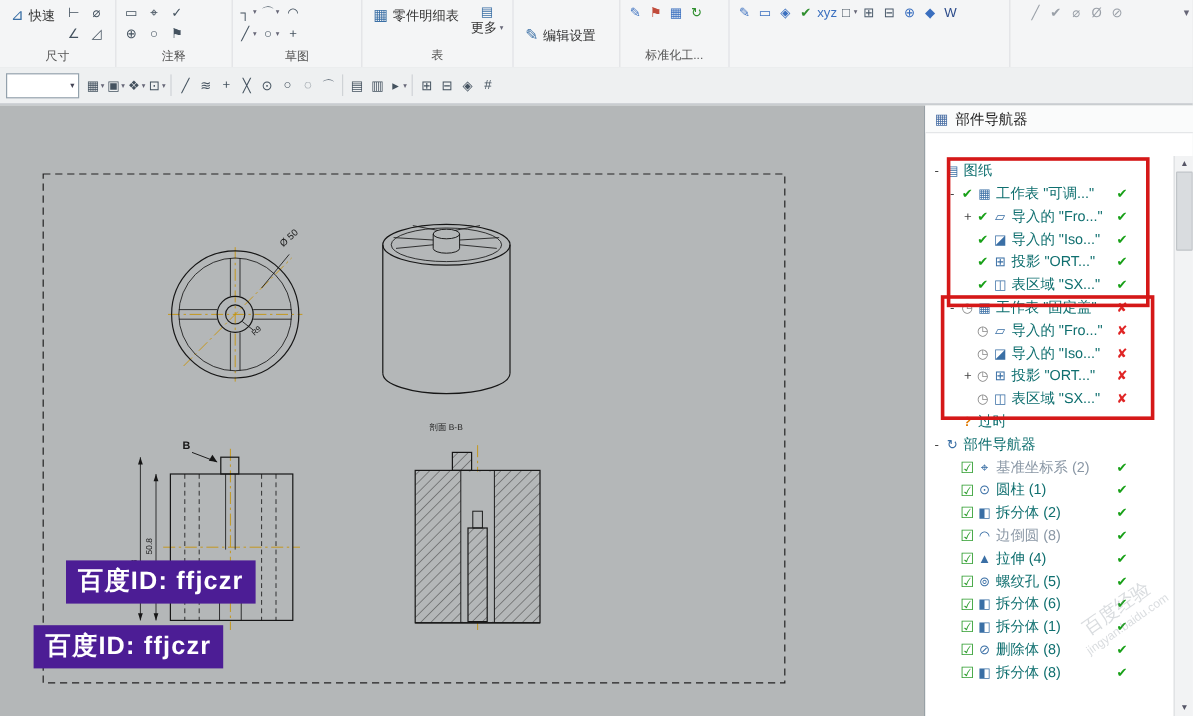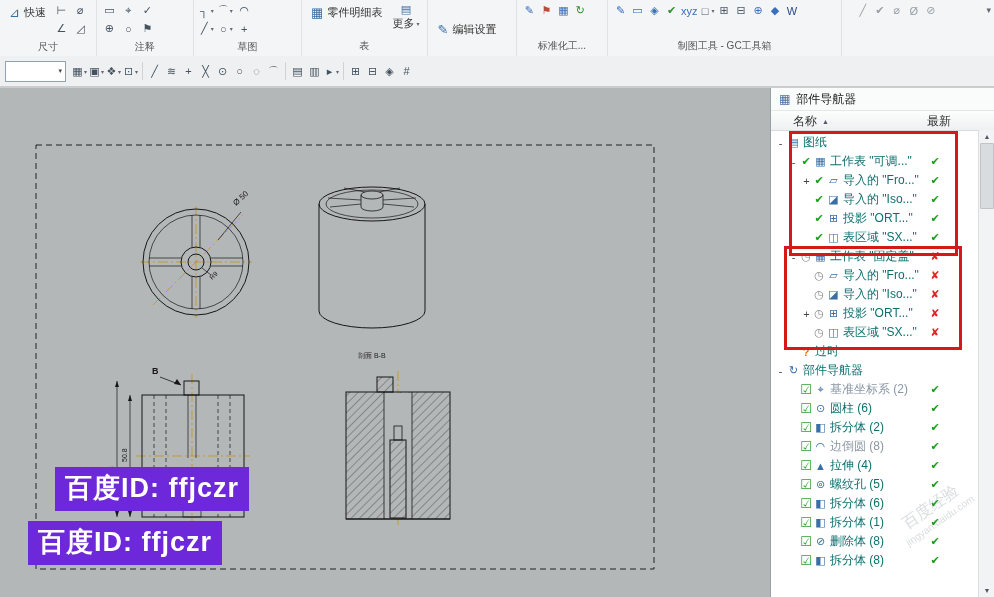--- a/index.html
+++ b/index.html
@@ -31,21 +31,21 @@
   .toolbar2{position:absolute;top:56px;left:0;right:0;height:30px;background:#eef0f1;border-bottom:2px solid #c9cdd0;display:flex;align-items:center;padding:0 5px;}
   .combo{width:56px;height:19px;background:#fff;border:1px solid #93a1ac;display:inline-flex;align-items:center;justify-content:flex-end;padding-right:3px;margin-right:5px;}
   .combo .dd{font-size:7px;color:#445;}
   .t2icons{display:flex;align-items:center;}
   .vsep{width:1px;height:18px;background:#cfd3d6;margin:0 3px;}
 
   
   .main{position:absolute;top:88px;left:0;width:994px;height:509px;}
   .canvas{position:absolute;left:0;top:0;width:770px;height:509px;background:#b4b7b8;overflow:hidden;}
   .canvas svg{display:block;}
-  .wm{position:absolute;background:#6d28d9;color:#fff;font-weight:bold;font-size:27px;padding:3px 10px 5px;letter-spacing:1px;white-space:nowrap;}
+  .wm{position:absolute;background:#4c1d95;color:#fff;font-weight:bold;font-size:21px;padding:3px 10px 5px;letter-spacing:1px;white-space:nowrap;}
   .wm1{left:55px;top:379px;}
   .wm2{left:28px;top:433px;}
 
   
   .panel{position:absolute;left:770px;top:0;width:224px;height:509px;background:#fff;border-left:1px solid #98a0a5;overflow:hidden;}
   .ptitle{height:22px;display:flex;align-items:center;gap:6px;padding:0 8px;font-size:12px;color:#222;border-bottom:1px solid #e4e6e8;background:#fafbfb;}
   .picon{color:#4a6fa5;font-size:12px;}
   .phead{position:relative;height:19px;background:linear-gradient(#fdfdfd,#eef0f1);border-bottom:1px solid #d9dcde;font-size:12px;color:#333;}
   .colname{position:absolute;left:22px;top:2px;display:flex;gap:5px;align-items:center;}
   .sort{font-size:7px;color:#557;}
@@ -237,21 +237,20 @@
               <span class="gl" style="color: rgb(58, 111, 191);">⊕</span>
             </span>
             <span class="tbi">
               <span class="gl" style="color: rgb(58, 111, 191);">◆</span>
             </span>
             <span class="tbi">
               <span class="gl" style="color: rgb(42, 74, 138);">W</span>
             </span>
           </span>
         </div>
-      <div class="glabel">制图工具 - GC工具箱</div>
     </div>
 
     <div class="rgroup rspacer"></div>
 
     <div class="rgroup" style="width:142px;border-right:none">
       <div class="gicons">
           <span class="irow">
             <span class="tbi">
               <span class="gl" style="color: rgb(154, 160, 168);">╱</span>
             </span>
@@ -442,27 +441,20 @@
 
       <div class="wm wm1">百度ID: ffjczr</div>
       <div class="wm wm2">百度ID: ffjczr</div>
     </div>
 
     <div class="panel">
       <div class="ptitle">
         <span class="picon">▦</span>
         <span>部件导航器</span>
       </div>
-      <div class="phead">
-        <span class="colname">
-          <span>名称</span>
-          <span class="sort">▲</span>
-        </span>
-        <span class="colstat">最新</span>
-      </div>
 
       <div class="ptree">
           <div class="trow" style="padding-left: 4px;">
             <span class="exp">-</span>
             <span class="ticon">▤</span>
             <span class="tlabel">图纸</span>
           </div>
           <div class="trow" style="padding-left: 17px;">
             <span class="exp">-</span>
             <span class="st st-check">✔</span>
@@ -547,21 +539,21 @@
             <span class="exp"></span>
             <span class="st st-checkbox">☑</span>
             <span class="ticon">⌖</span>
             <span class="tlabel dim">基准坐标系 (2)</span>
             <span class="stat check">✔</span>
           </div>
           <div class="trow" style="padding-left: 17px;">
             <span class="exp"></span>
             <span class="st st-checkbox">☑</span>
             <span class="ticon">⊙</span>
-            <span class="tlabel">圆柱 (6)</span>
+            <span class="tlabel">圆柱 (1)</span>
             <span class="stat check">✔</span>
           </div>
           <div class="trow" style="padding-left: 17px;">
             <span class="exp"></span>
             <span class="st st-checkbox">☑</span>
             <span class="ticon">◧</span>
             <span class="tlabel">拆分体 (2)</span>
             <span class="stat check">✔</span>
           </div>
           <div class="trow" style="padding-left: 17px;">

